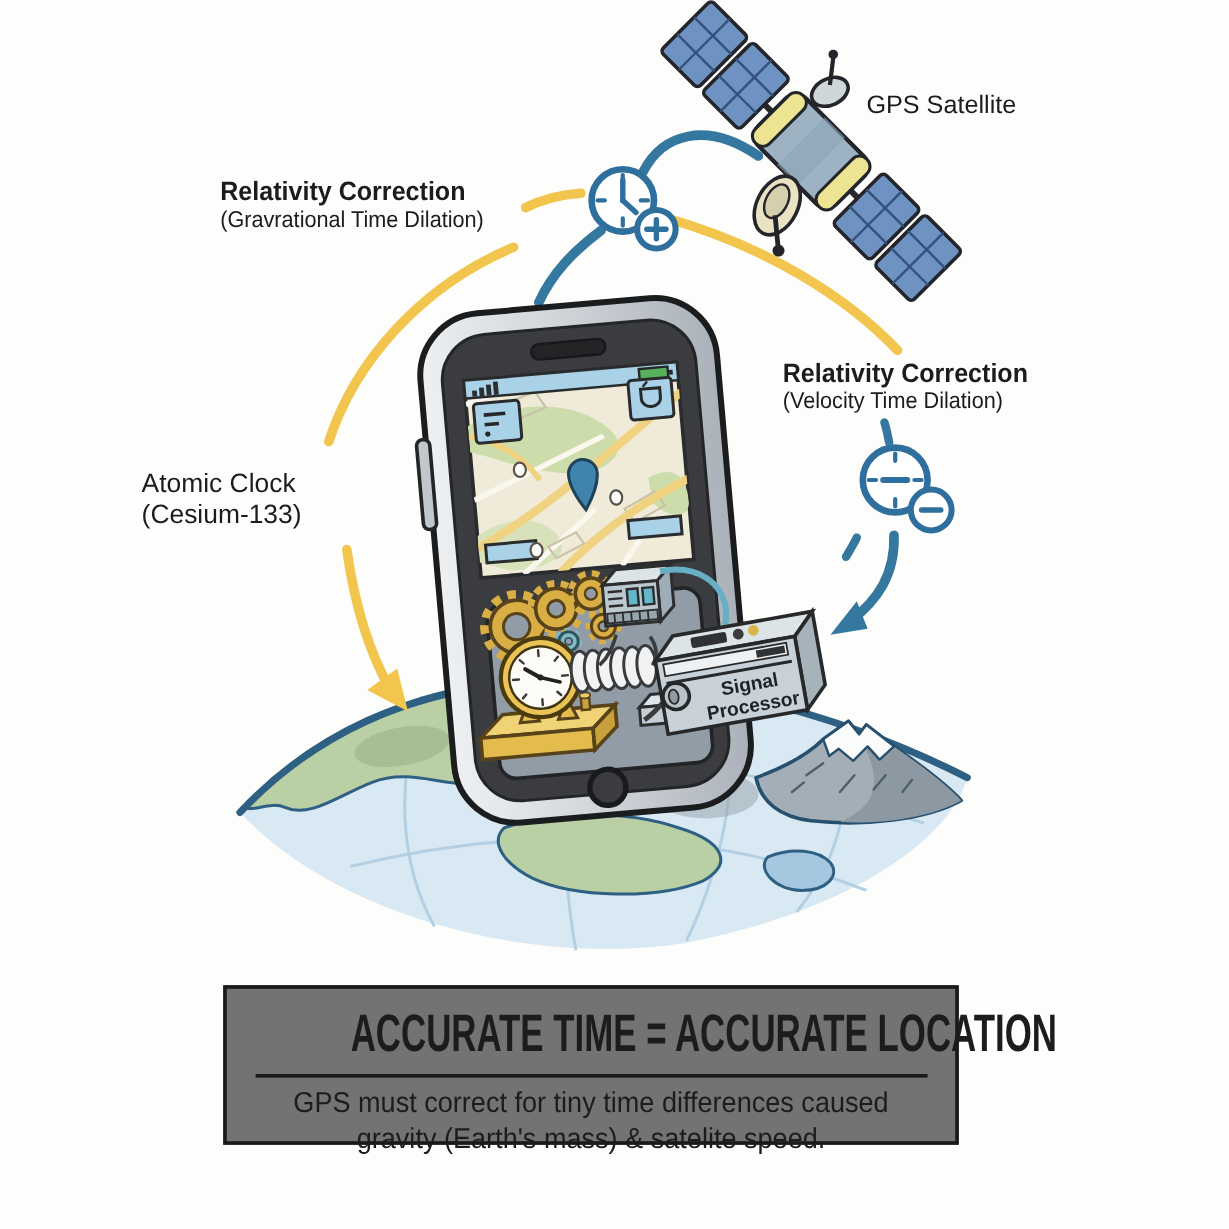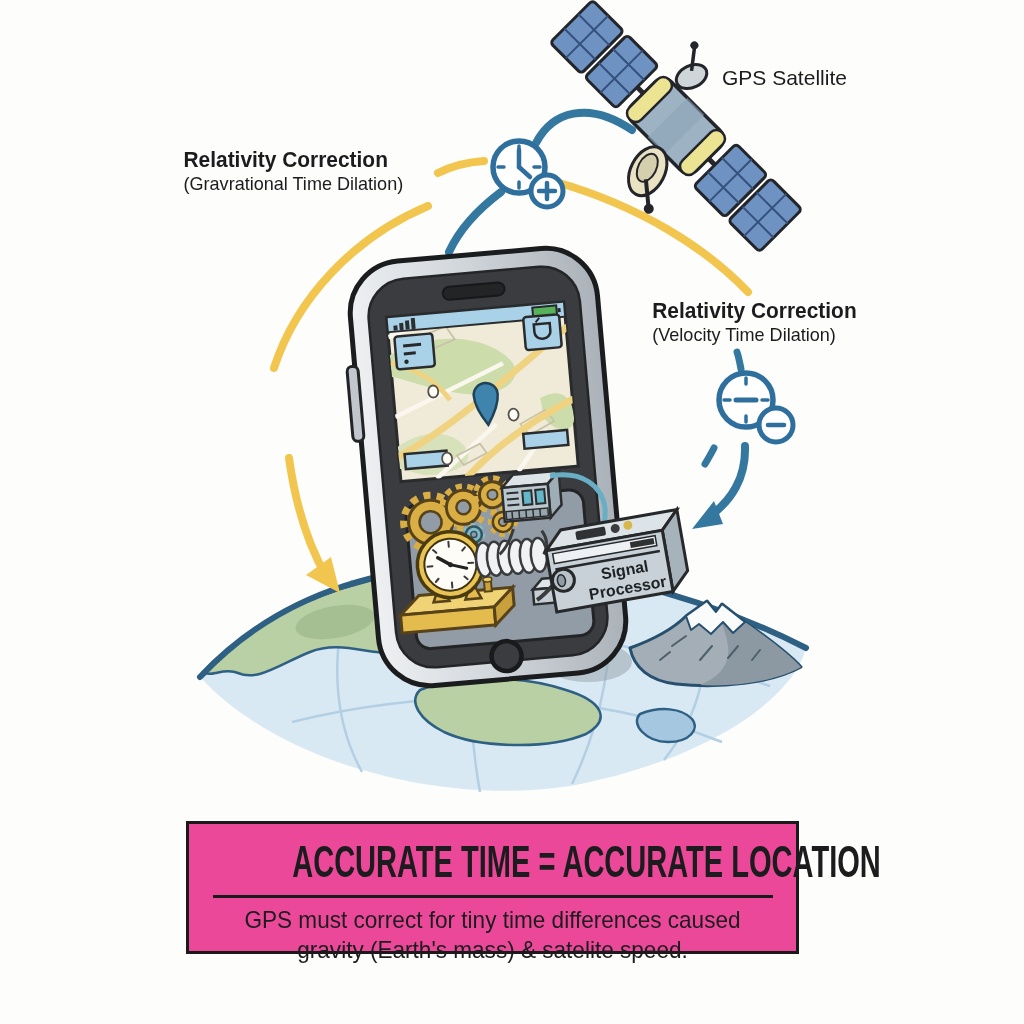--- a/index.html
+++ b/index.html
@@ -2,26 +2,26 @@
 <html><head>
 <meta charset="utf-8">
 <style>
   html,body{margin:0;padding:0;background:#ffffff;}
   #canvas{position:relative;width:1024px;height:1024px;background:#fdfdfc;overflow:hidden;
           font-family:"Liberation Sans", sans-serif;color:#1c1c1e;}
   #art{position:absolute;left:0;top:0;}
   .label{position:absolute;text-align:left;line-height:1.18;}
   .label .t{font-weight:bold;font-size:22px;display:block;transform:scaleX(.95);transform-origin:center;}
   .label .s{font-size:19px;display:block;transform:scaleX(.95);transform-origin:center;}
-  #gps-sat-label{position:absolute;left:722px;top:66px;font-size:21px;white-space:nowrap;}
+  #gps-sat-label{position:absolute;left:722px;top:76px;font-size:21px;white-space:nowrap;}
   #grav-label{left:176px;top:147px;width:300px;}
   #vel-label{left:646px;top:298px;width:250px;}
   #atomic-label{left:118px;top:390px;width:215px;font-size:22px;line-height:1.2;}
   #banner{position:absolute;left:186px;top:821px;width:607px;height:127px;
-          border:3px solid #1a1a1a;background:#ec4899;text-align:center;}
+          border:3px solid #1a1a1a;background:#737373;text-align:center;}
   #banner .title{margin-top:13px;font-size:44px;font-weight:bold;white-space:nowrap;
                  transform:scaleX(.66);transform-origin:center;letter-spacing:0px;}
   #banner .rule{width:560px;height:3px;background:#1a1a1a;margin:8px auto 7px auto;}
   #banner .sub{font-size:24px;line-height:1.25;transform:scaleX(.94);transform-origin:center;}
 </style>
 </head>
 <body>
 
 <div id="canvas">
 
@@ -373,20 +373,24 @@
 <div class="label" id="grav-label">
   <span class="t">Relativity Correction</span>
   <span class="s">(Gravrational Time Dilation)</span>
 </div>
 
 <div class="label" id="vel-label">
   <span class="t">Relativity Correction</span>
   <span class="s">(Velocity Time Dilation)</span>
 </div>
 
+<div class="label" id="atomic-label">
+  <span>Atomic Clock</span><br>
+  <span>(Cesium-133)</span>
+</div>
 
 <div id="banner">
   <div class="title">ACCURATE TIME = ACCURATE LOCATION</div>
   <div class="rule"></div>
   <div class="sub">
     <span>GPS must correct for tiny time differences caused</span><br>
     <span>gravity (Earth's mass) &amp; satelite speed.</span>
   </div>
 </div>
 

